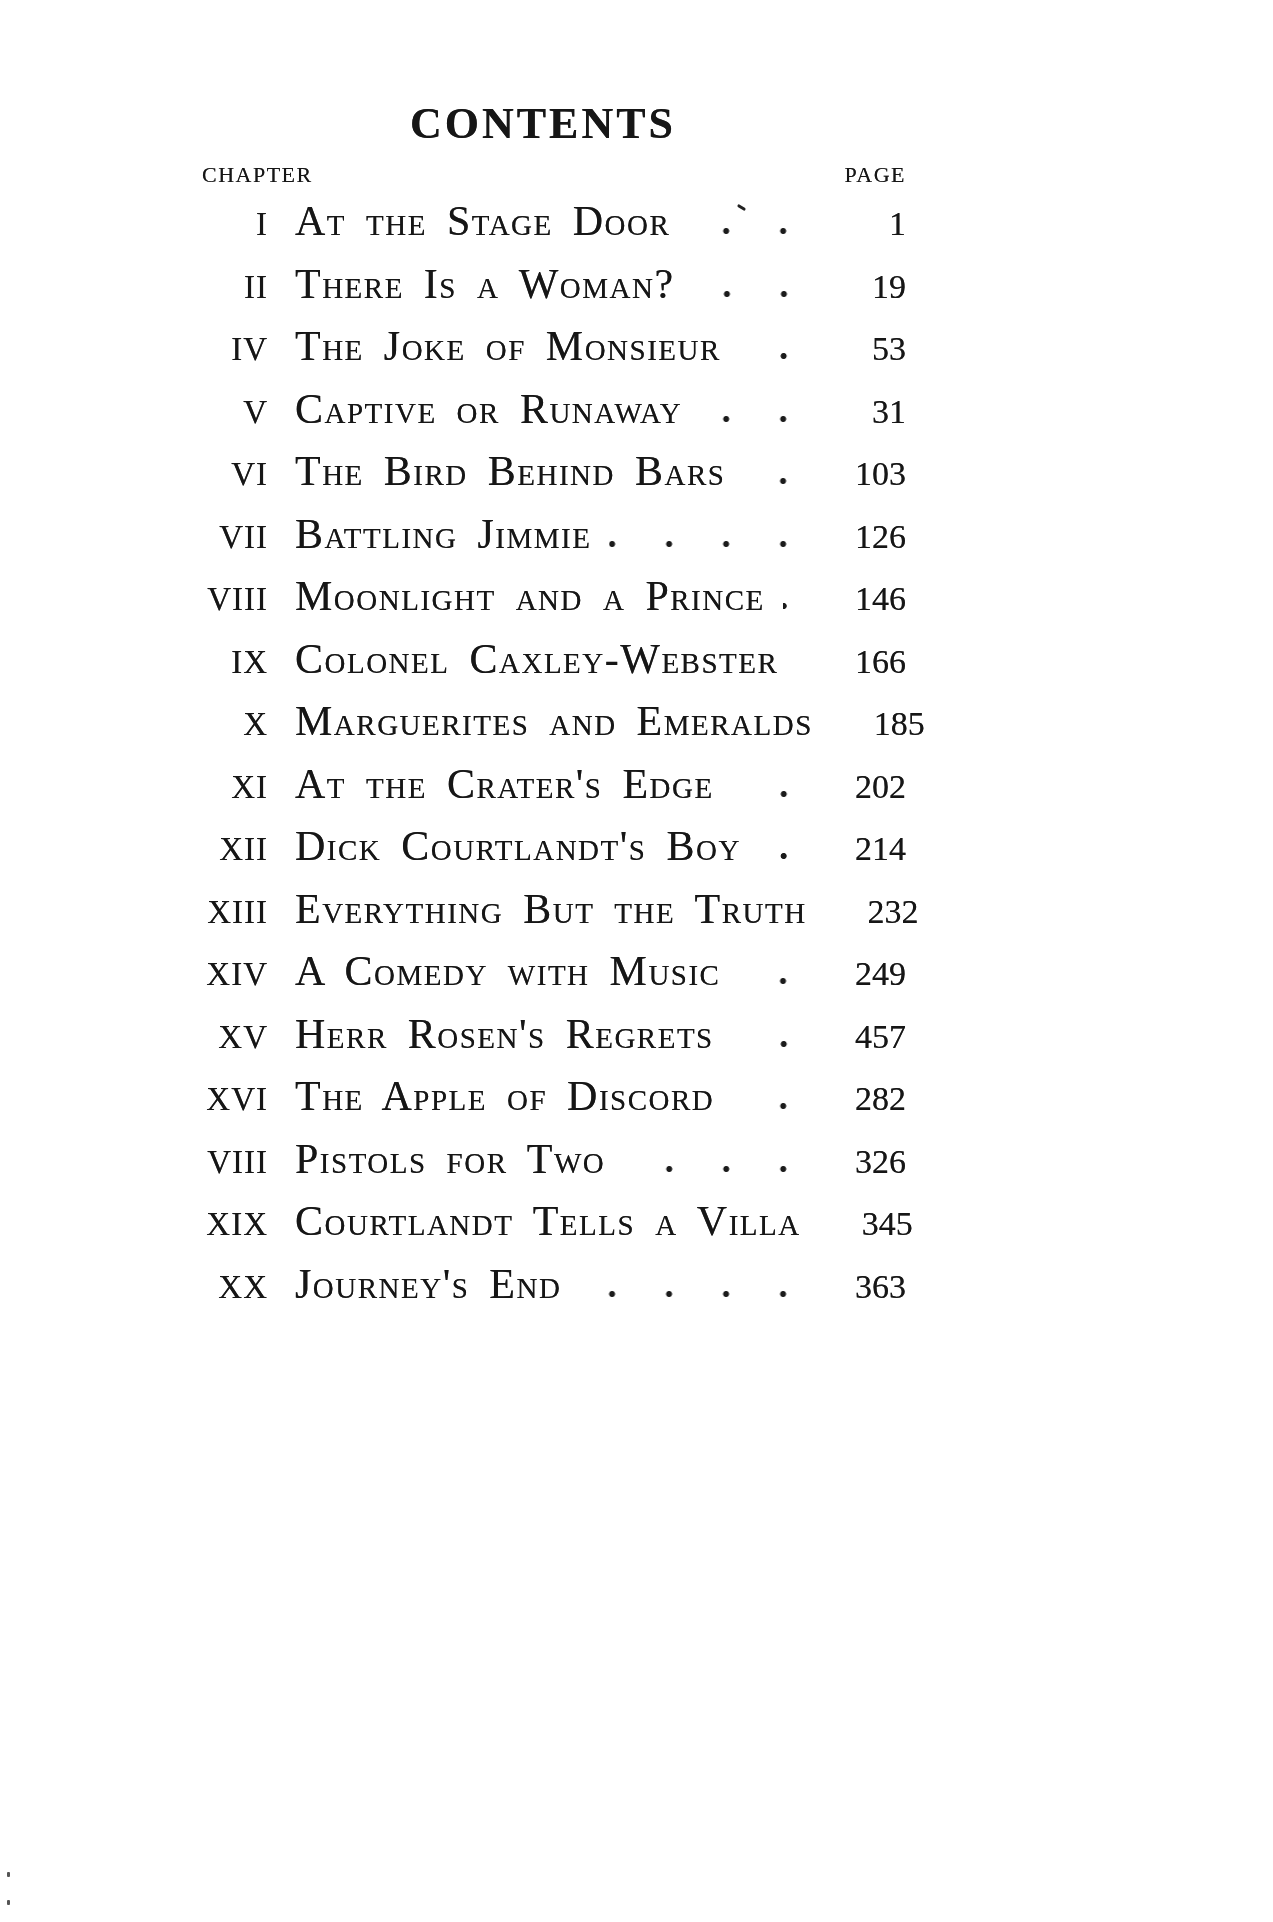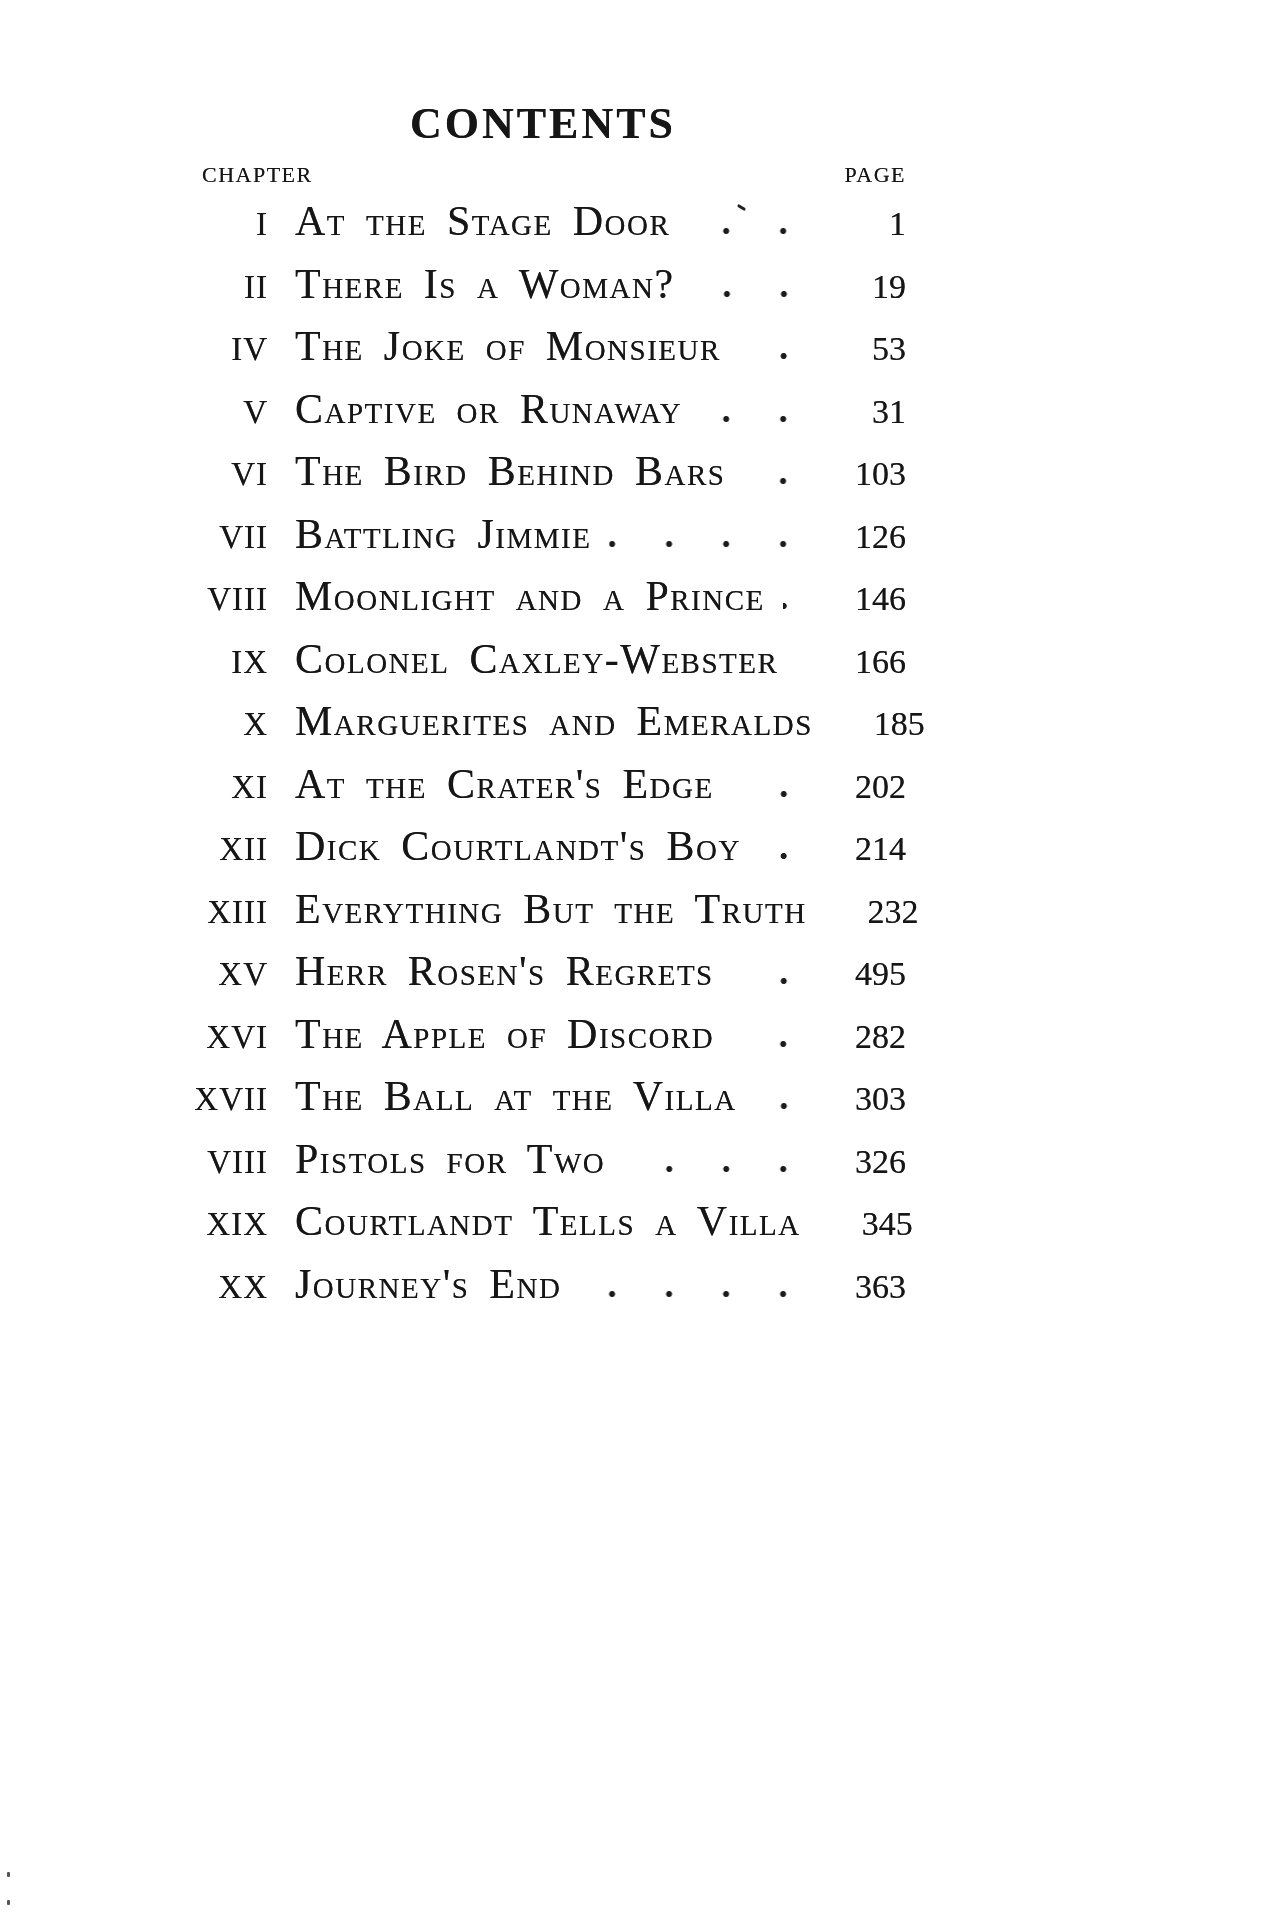--- a/index.html
+++ b/index.html
@@ -181,41 +181,41 @@
       <span class="pagenum">214</span>
     </div>
 
     <div class="row">
       <span class="num">XIII</span>
       <span class="title">Everything But the Truth</span>
       <span class="leader"></span>
       <span class="pagenum">232</span>
     </div>
 
+    <div class="row">
+      <span class="num">XIV</span>
+      <span class="title">A Comedy with Music</span>
+      <span class="leader"></span>
+      <span class="pagenum">249</span>
+    </div>
 
     <div class="row">
       <span class="num">XV</span>
       <span class="title">Herr Rosen's Regrets</span>
       <span class="leader"></span>
-      <span class="pagenum">495</span>
+      <span class="pagenum">457</span>
     </div>
 
     <div class="row">
       <span class="num">XVI</span>
       <span class="title">The Apple of Discord</span>
       <span class="leader"></span>
       <span class="pagenum">282</span>
     </div>
 
-    <div class="row">
-      <span class="num">XVII</span>
-      <span class="title">The Ball at the Villa</span>
-      <span class="leader"></span>
-      <span class="pagenum">303</span>
-    </div>
 
     <div class="row">
       <span class="num">VIII</span>
       <span class="title">Pistols for Two</span>
       <span class="leader"></span>
       <span class="pagenum">326</span>
     </div>
 
     <div class="row">
       <span class="num">XIX</span>

